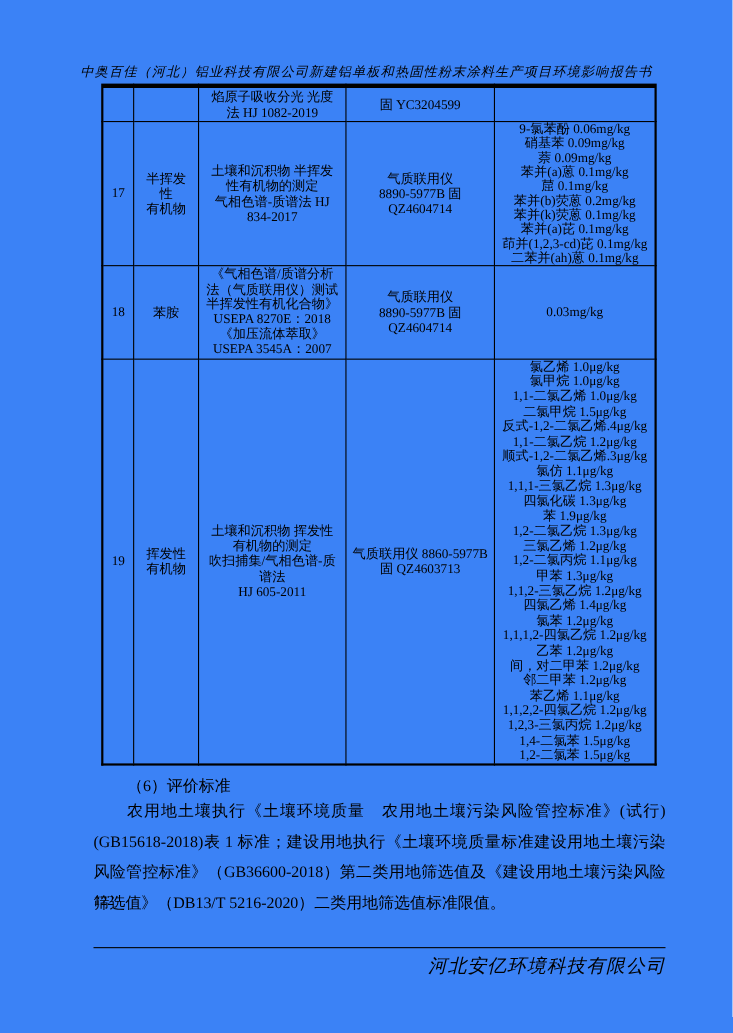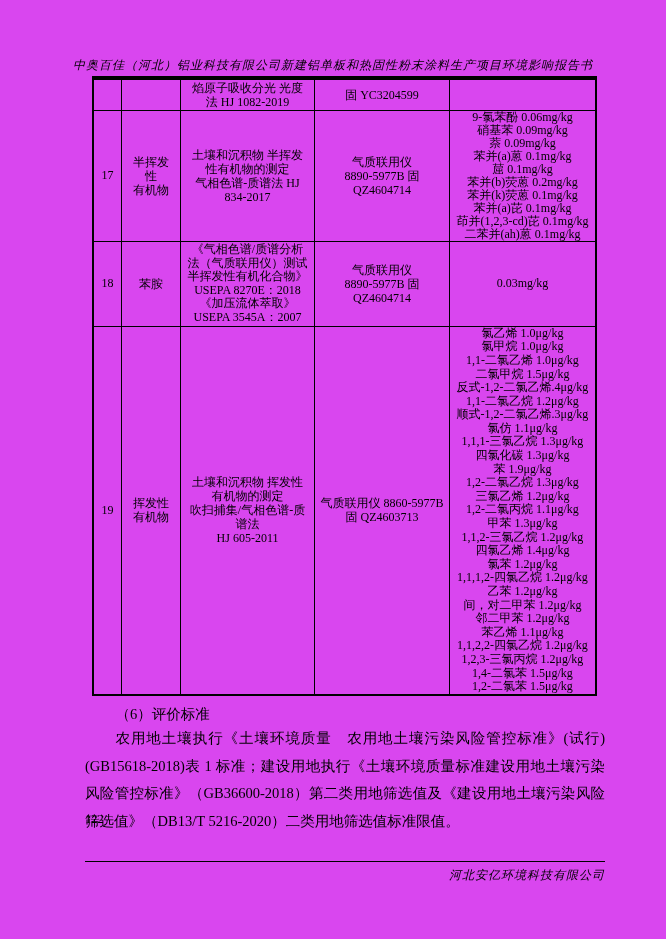--- a/index.html
+++ b/index.html
@@ -1,19 +1,19 @@
 <!DOCTYPE html>
 <html><head>
 <meta charset="utf-8">
 <style>
   html,body { margin:0; padding:0; background:#ffffff; }
   .page {
     position:relative;
     width:666px; height:939px;
-    background:#d946ef;
+    background:#3b82f6;
     font-family:"Liberation Serif","DejaVu Serif",serif;
     color:#000;
     overflow:hidden;
   }
   .header {
     position:absolute; top:57px; left:73px; width:520px;
     text-align:center;
     font-size:12px; font-style:italic; letter-spacing:1px;
     white-space:nowrap;
   }
@@ -62,21 +62,21 @@
   .footer-rule {
     position:absolute; top:861px; left:85px; width:520px;
     height:0; border-top:1.5px solid #000;
   }
   .page-number {
     position:absolute; top:812px; left:85px;
     font-size:12.5px;
   }
   .footer-company {
     position:absolute; top:867px; right:61px;
-    font-size:12px; font-style:italic; letter-spacing:1px;
+    font-size:17px; font-style:italic; letter-spacing:1px;
   }
 </style>
 </head>
 <body>
 
 <div class="page">
 
   <div class="header">
     <span>中奥百佳（河北）铝业科技有限公司新建铝单板和热固性粉末涂料生产项目环境影响报告书</span>
   </div>

